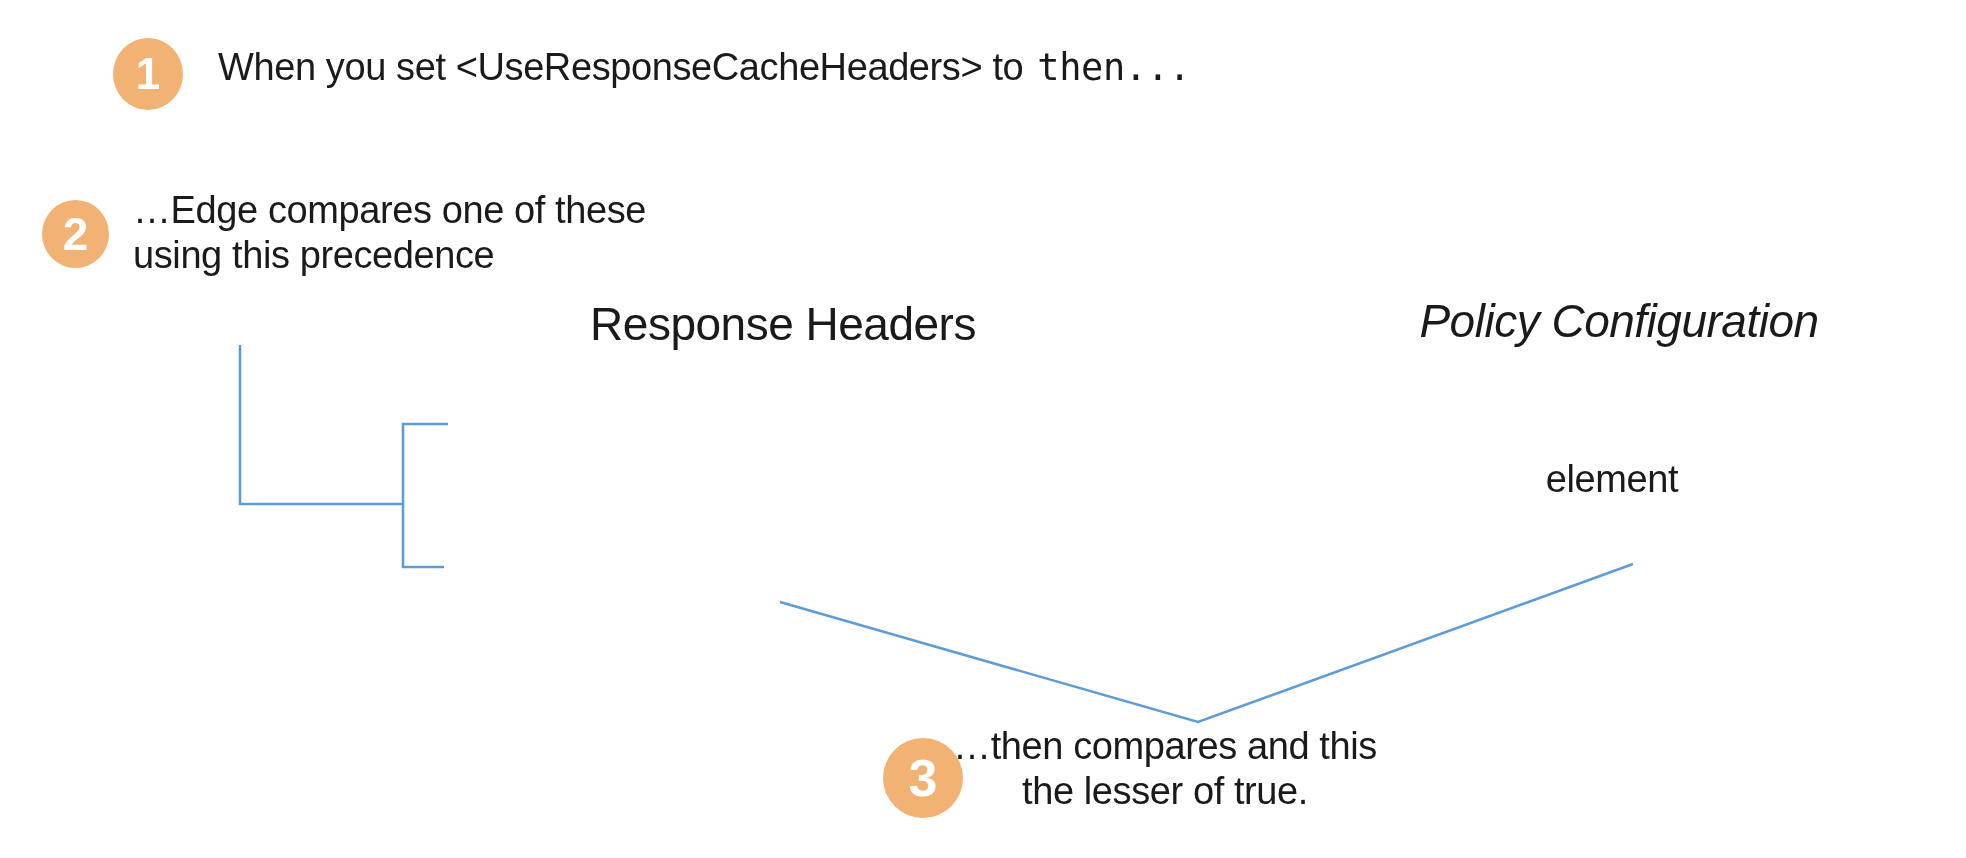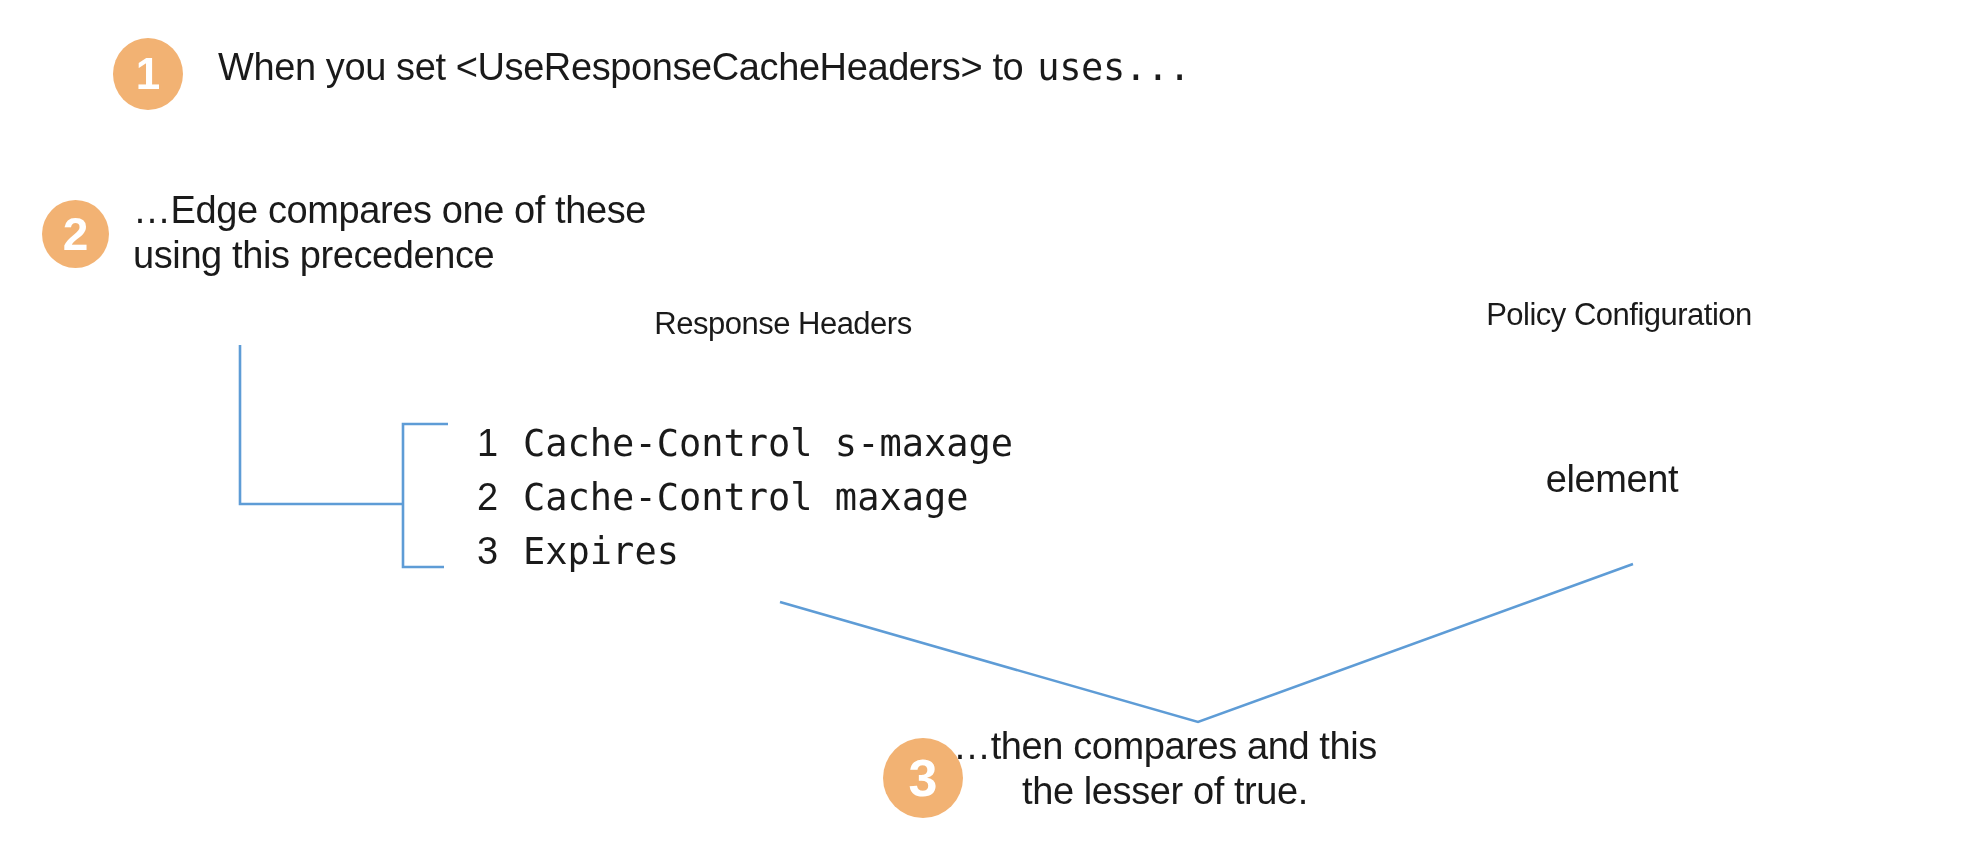--- a/index.html
+++ b/index.html
@@ -21,21 +21,21 @@
     color: #1a1a1a;
     white-space: nowrap;
   }
   .mono {
     font-family: "DejaVu Sans Mono", monospace;
     font-size: 37px;
     color: #1a1a1a;
     white-space: nowrap;
   }
   .heading {
-    font-size: 31px;
+    font-size: 46px;
     line-height: 48px;
     letter-spacing: -0.5px;
     text-align: center;
     white-space: nowrap;
   }
   .badge {
     position: absolute;
     background: #F2B273;
     border-radius: 50%;
     display: flex;
@@ -48,21 +48,21 @@
   #badge-1 { left: 113px; top: 38px;  width: 70px; height: 72px; font-size: 44px; }
   #badge-2 { left: 42px;  top: 200px; width: 67px; height: 68px; font-size: 46px; }
   #badge-3 { left: 883px; top: 738px; width: 80px; height: 80px; font-size: 52px; }
 
   #step1-text { left: 218px; top: 45px; }
   #step1-text .code { margin-left: 14px; font-size: 37px; }
 
   #step2-text { left: 133px; top: 188px; }
 
   #rh-heading { left: 533px;  top: 300px; width: 500px; }
-  #pc-heading { left: 1369px; top: 291px; width: 500px; }
+  #pc-heading { left: 1369px; top: 297px; width: 500px; font-style: italic; }
 
   #precedence-list { left: 477px; top: 416px; }
   #precedence-list .row { height: 54px; line-height: 54px; }
   #precedence-list .rank {
     display: inline-block;
     width: 46px;
     font-family: "Liberation Sans", sans-serif;
     font-size: 38px;
   }
 
@@ -88,45 +88,34 @@
   <svg id="connector-svg" class="abs" width="1966" height="858" viewBox="0 0 1966 858">
     <polyline class="connector" points="240,345 240,504 403,504"></polyline>
     <polyline class="connector" points="448,424 403,424 403,567 444,567"></polyline>
     <polyline class="connector" points="780,602 1198,722 1633,564"></polyline>
   </svg>
 
   <div id="badge-1" class="badge">
     <span>1</span>
   </div>
   <div id="step1-text" class="abs sans">
-    <span>When you set &lt;UseResponseCacheHeaders&gt; to</span><span class="mono code">uses...</span>
+    <span>When you set &lt;UseResponseCacheHeaders&gt; to</span><span class="mono code">then...</span>
   </div>
 
   <div id="badge-2" class="badge">
     <span>2</span>
   </div>
   <div id="step2-text" class="abs sans">
     <div>…Edge compares one of these</div>
     <div>using this precedence</div>
   </div>
 
   <div id="rh-heading" class="abs sans heading">Response Headers</div>
   <div id="pc-heading" class="abs sans heading">Policy Configuration</div>
 
-  <div id="precedence-list" class="abs">
-    <div class="row">
-      <span class="rank">1</span><span class="mono">Cache-Control s-maxage</span>
-    </div>
-    <div class="row">
-      <span class="rank">2</span><span class="mono">Cache-Control maxage</span>
-    </div>
-    <div class="row">
-      <span class="rank">3</span><span class="mono">Expires</span>
-    </div>
-  </div>
 
   <div id="pc-caption" class="abs sans">element</div>
 
   <div id="badge-3" class="badge">
     <span>3</span>
   </div>
   <div id="step3-text" class="abs sans">
     <div>…then compares and this</div>
     <div>the lesser of true.</div>
   </div>

